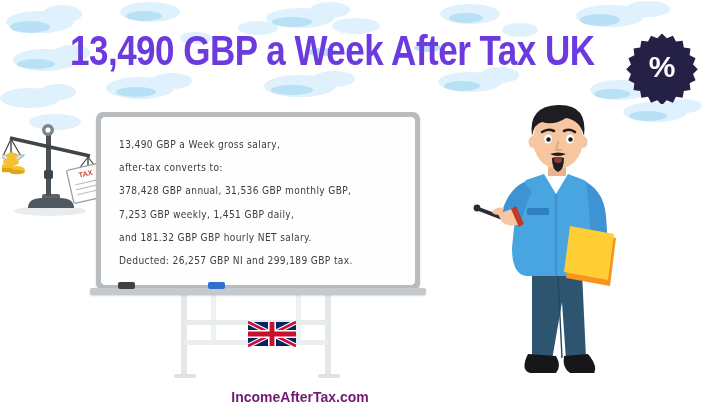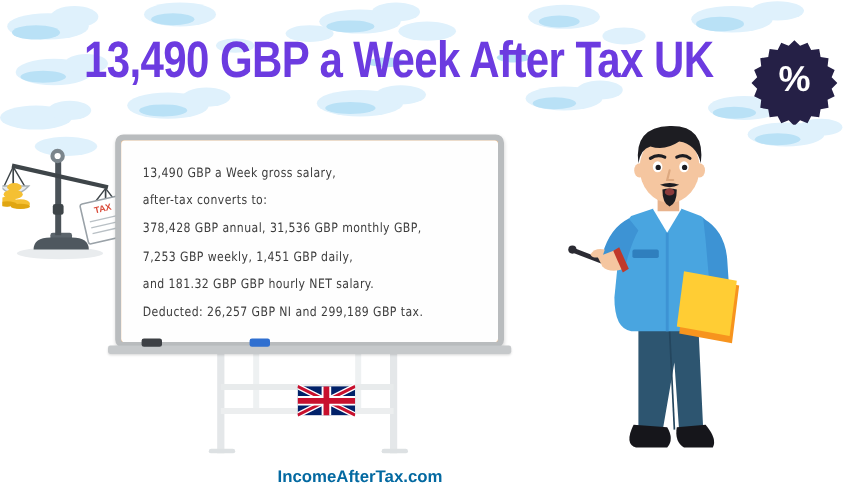--- a/index.html
+++ b/index.html
@@ -81,21 +81,21 @@
     top: 112px;
     width: 324px;
     height: 185px;
   }
   .board-frame {
     position: absolute;
     left: 0; top: 0;
     width: 324px;
     height: 178px;
     box-sizing: border-box;
-    background: #fdba74;
+    background: #0369a1;
     border: 5px solid #b9bcbe;
     border-radius: 7px;
     box-shadow: 0 2px 3px rgba(0,0,0,0.13);
     padding-left: 12px;
   }
   .board-inner {
     position: absolute;
     left: 0; top: 0;
     right: 0; bottom: 0;
     background: #fefefe;
@@ -166,21 +166,21 @@
 
   
   .footer {
     position: absolute;
     left: 0;
     top: 389px;
     width: 600px;
     text-align: center;
     font-size: 14px;
     font-weight: bold;
-    color: #0369a1;
+    color: #701a75;
     font-family: "Liberation Sans", sans-serif;
   }
 </style>
 </head>
 <body>
 
 <div id="page">
 
   <svg class="clouds-layer" viewBox="0 0 709 419">
     <g fill="#dff1fc">

